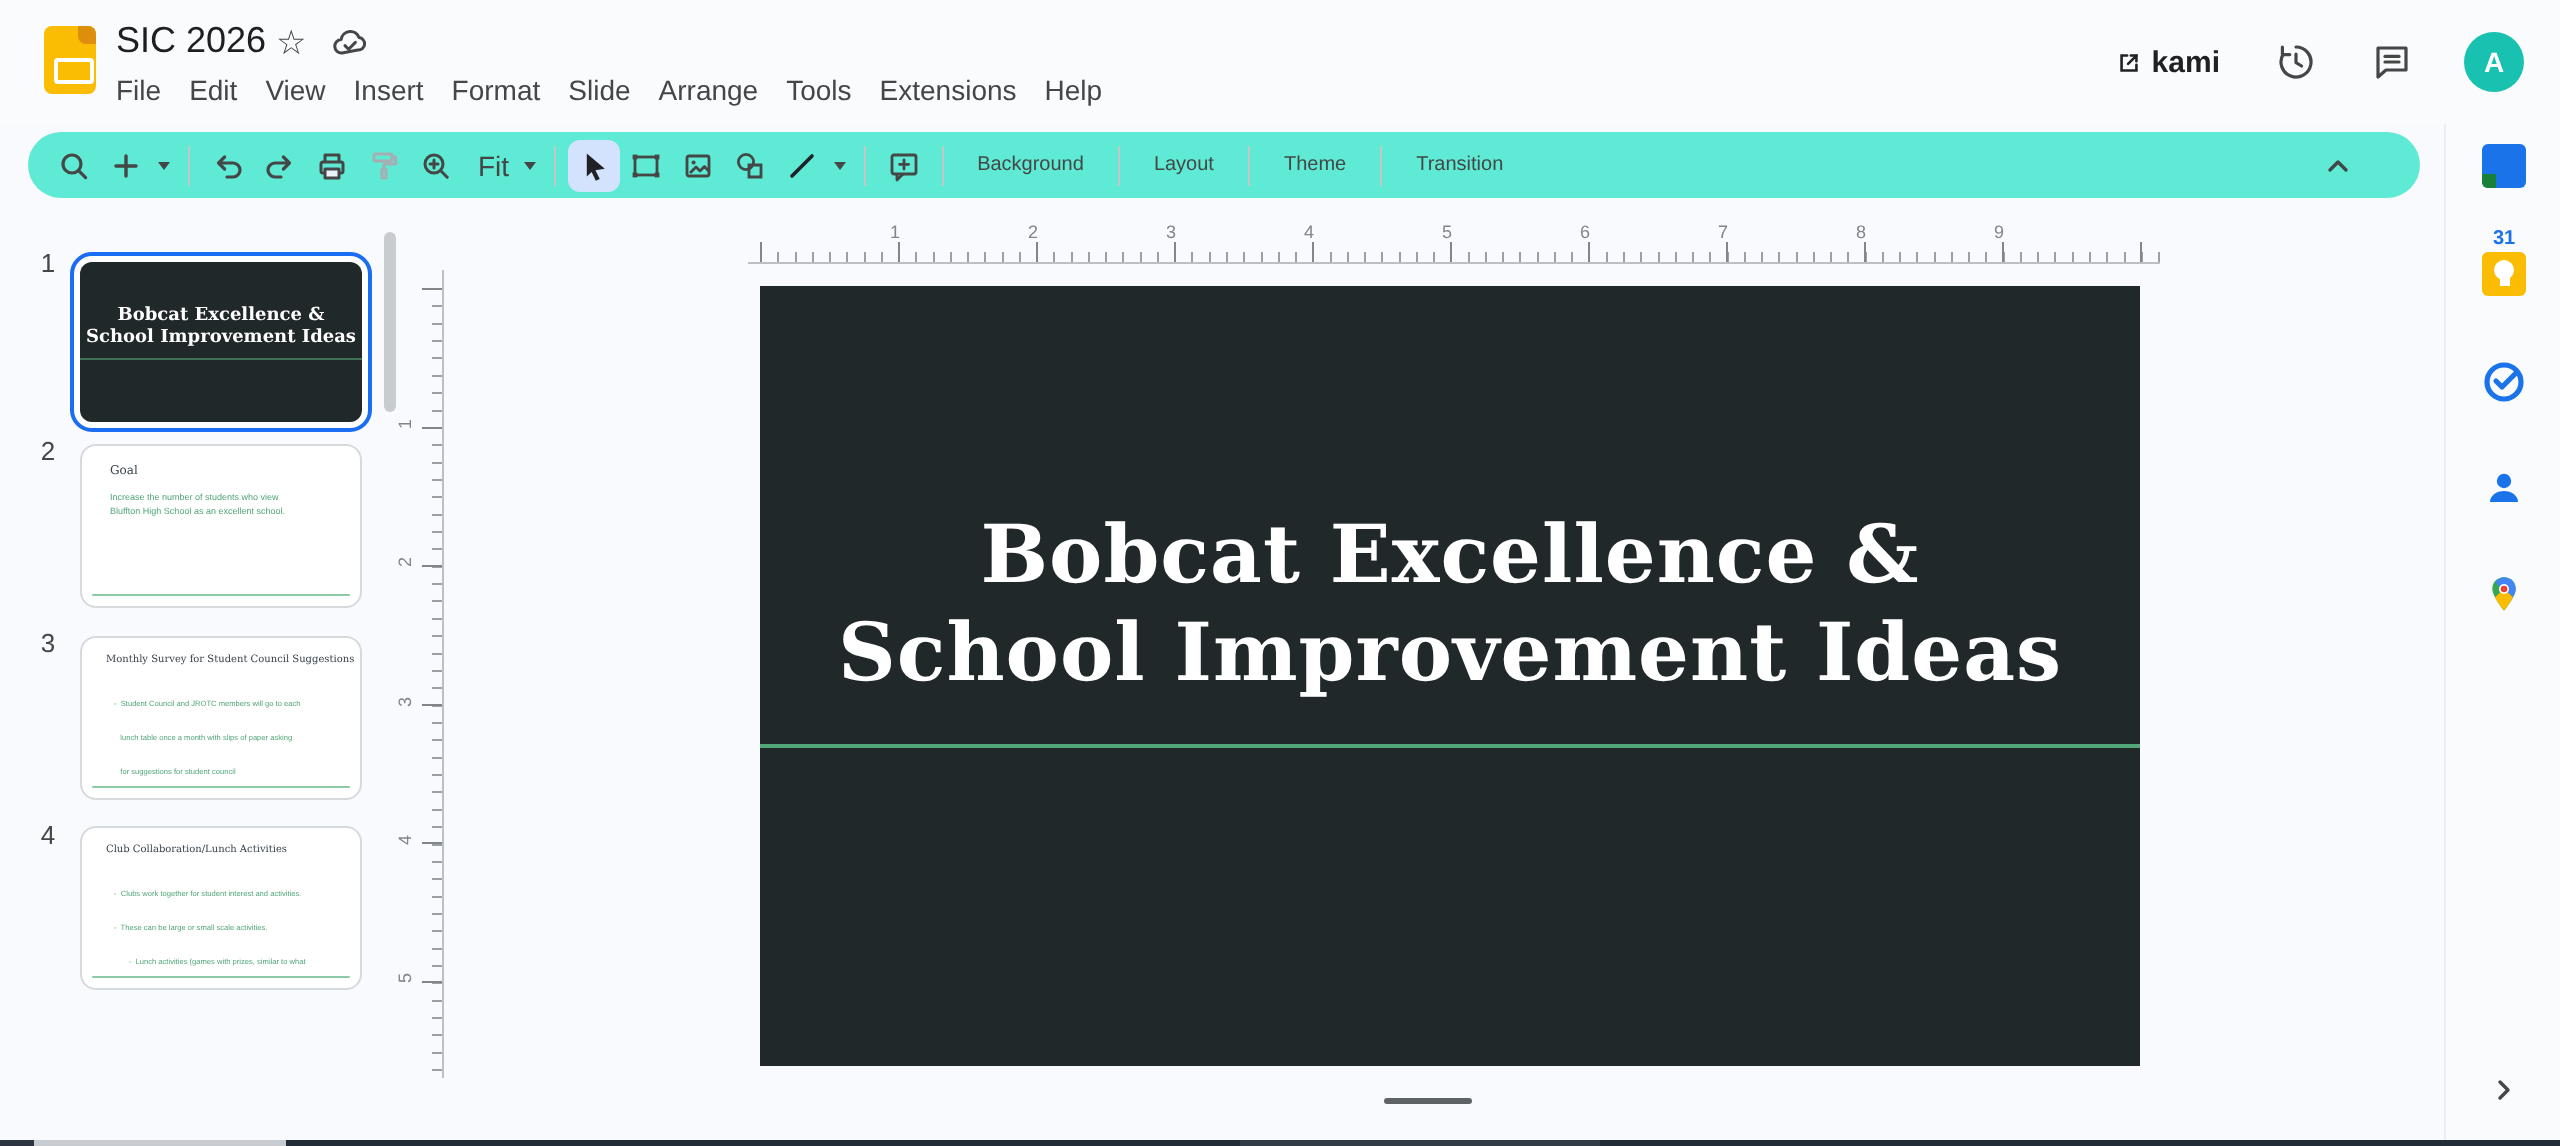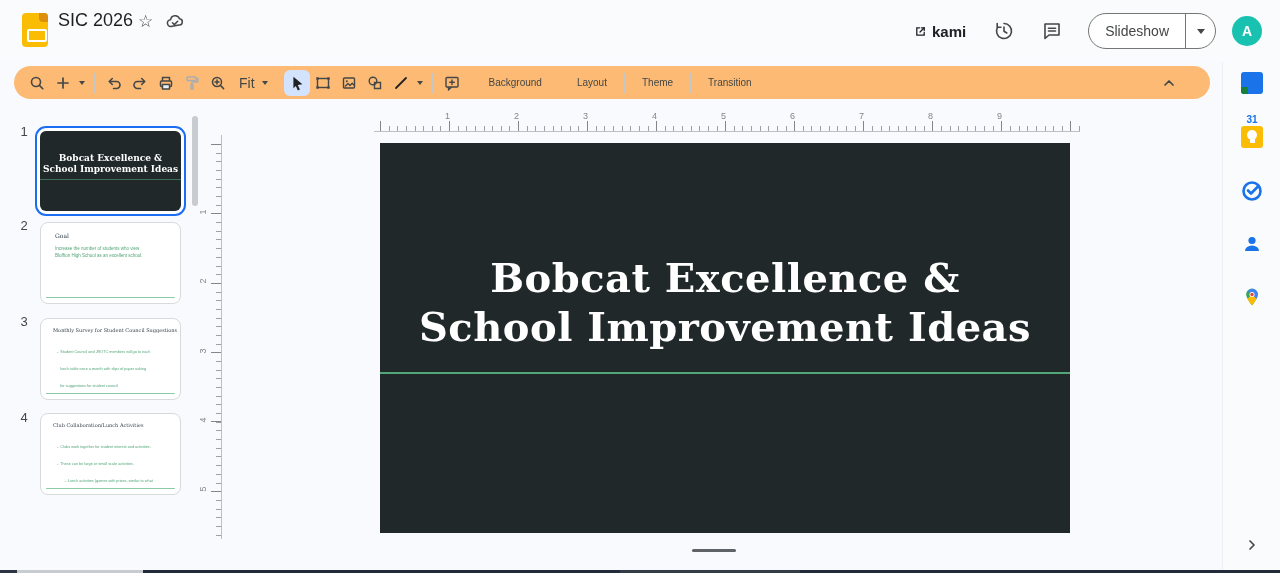--- a/index.html
+++ b/index.html
@@ -27,21 +27,21 @@
     background:#fff; margin-right:16px; overflow:hidden; }
   .slideshow-label { display:flex; align-items:center; padding:0 16px; font-size:14px; color:#444746; font-weight:500; }
   .slideshow-caret { display:flex; align-items:center; justify-content:center; width:30px; border-left:1px solid #747775; }
   .caret-down { width:0; height:0; border-left:4.5px solid transparent; border-right:4.5px solid transparent; border-top:5px solid #444746; }
   .share-btn { display:flex; align-items:center; gap:8px; height:36px; padding:0 16px; border-radius:18px;
     background:var(--share-bg,#c2e7ff); color:#001d35; font-size:14px; font-weight:500; margin-right:24px; }
   .avatar { width:30px; height:30px; border-radius:50%; background:var(--avatar-bg,#18c1b0); color:#fff;
     display:flex; align-items:center; justify-content:center; font-size:14px; font-weight:bold; }
 
   
-  .toolbar { position:absolute; left:14px; top:66px; width:1196px; height:33px; background:#fdba74;
+  .toolbar { position:absolute; left:14px; top:66px; width:1196px; height:33px; background:#5eead4;
     border-radius:17px; display:flex; align-items:center; padding:0 10px; }
   .tbtn { width:26px; height:26px; display:flex; align-items:center; justify-content:center; border-radius:6px; flex:none; }
   .tbtn.sel { background:#d3e3fd; }
   .tdiv { width:1px; height:20px; background:#c4c7c5; margin:0 6px; flex:none; }
   .tcaret { width:12px; display:flex; justify-content:center; flex:none; }
   .tlabel { font-size:10px; color:#444746; padding:0 11px; flex:none; }
   .fitlabel { font-size:14px; color:#444746; padding:0 4px 0 8px; flex:none; }
   .collapse { margin-left:auto; margin-right:18px; }
 
   
@@ -108,20 +108,32 @@
     <div class="doc-title">SIC 2026</div>
     <div class="title-icons">
       <span class="star-glyph">☆</span>
       <span>
         <svg width="20" height="20" viewBox="0 0 20 20" fill="none" stroke="#444746" stroke-width="1.5" stroke-linecap="round" stroke-linejoin="round">
           <path d="M6 14.5 a3.4 3.4 0 0 1 -.4 -6.8 4.6 4.6 0 0 1 8.9 -0.9 3.1 3.1 0 0 1 -0.6 6.2 Z"></path>
           <path d="M7.5 10.8 l1.8 1.8 3.4-3.4"></path>
         </svg>
       </span>
     </div>
+    <div class="menubar">
+      <span>File</span>
+      <span>Edit</span>
+      <span>View</span>
+      <span>Insert</span>
+      <span>Format</span>
+      <span>Slide</span>
+      <span>Arrange</span>
+      <span>Tools</span>
+      <span>Extensions</span>
+      <span>Help</span>
+    </div>
 
     <div class="header-right">
       <div class="kami">
         <svg width="13" height="13" viewBox="0 0 14 14" fill="none" stroke="#202124" stroke-width="1.4" stroke-linecap="round">
           <path d="M6 3 H3 V11 H11 V8"></path>
             <path d="M8 3 H11 V6"></path>
             <path d="M11 3 L6.5 7.5"></path>
         </svg>
         <span>kami</span>
       </div>
@@ -131,26 +143,20 @@
           <path d="M4.2 3.6 v3.7 h3.7"></path>
           <path d="M11 7 v4.3 l2.8 1.7"></path>
         </svg>
       </div>
       <div class="hicon">
         <svg width="22" height="22" viewBox="0 0 22 22" fill="none" stroke="#444746" stroke-width="1.6" stroke-linecap="round" stroke-linejoin="round">
           <path d="M4 4 H18 V15 H8 L4 18.5 Z"></path>
           <path d="M7.5 8.2 H14.5"></path>
             <path d="M7.5 11 H14.5"></path>
         </svg>
-      </div>
-      <div class="slideshow-btn">
-        <div class="slideshow-label">Slideshow</div>
-        <div class="slideshow-caret">
-          <span class="caret-down"></span>
-        </div>
       </div>
       <div class="avatar">A</div>
     </div>
   </div>
 
   <div class="toolbar">
     <div class="tbtn">
       <svg width="18" height="18" viewBox="0 0 18 18" fill="none" stroke="#444746" stroke-width="1.6" stroke-linecap="round">
         <circle cx="8" cy="8" r="4.5"></circle>
           <path d="M11.4 11.4 L14.8 14.8"></path>

